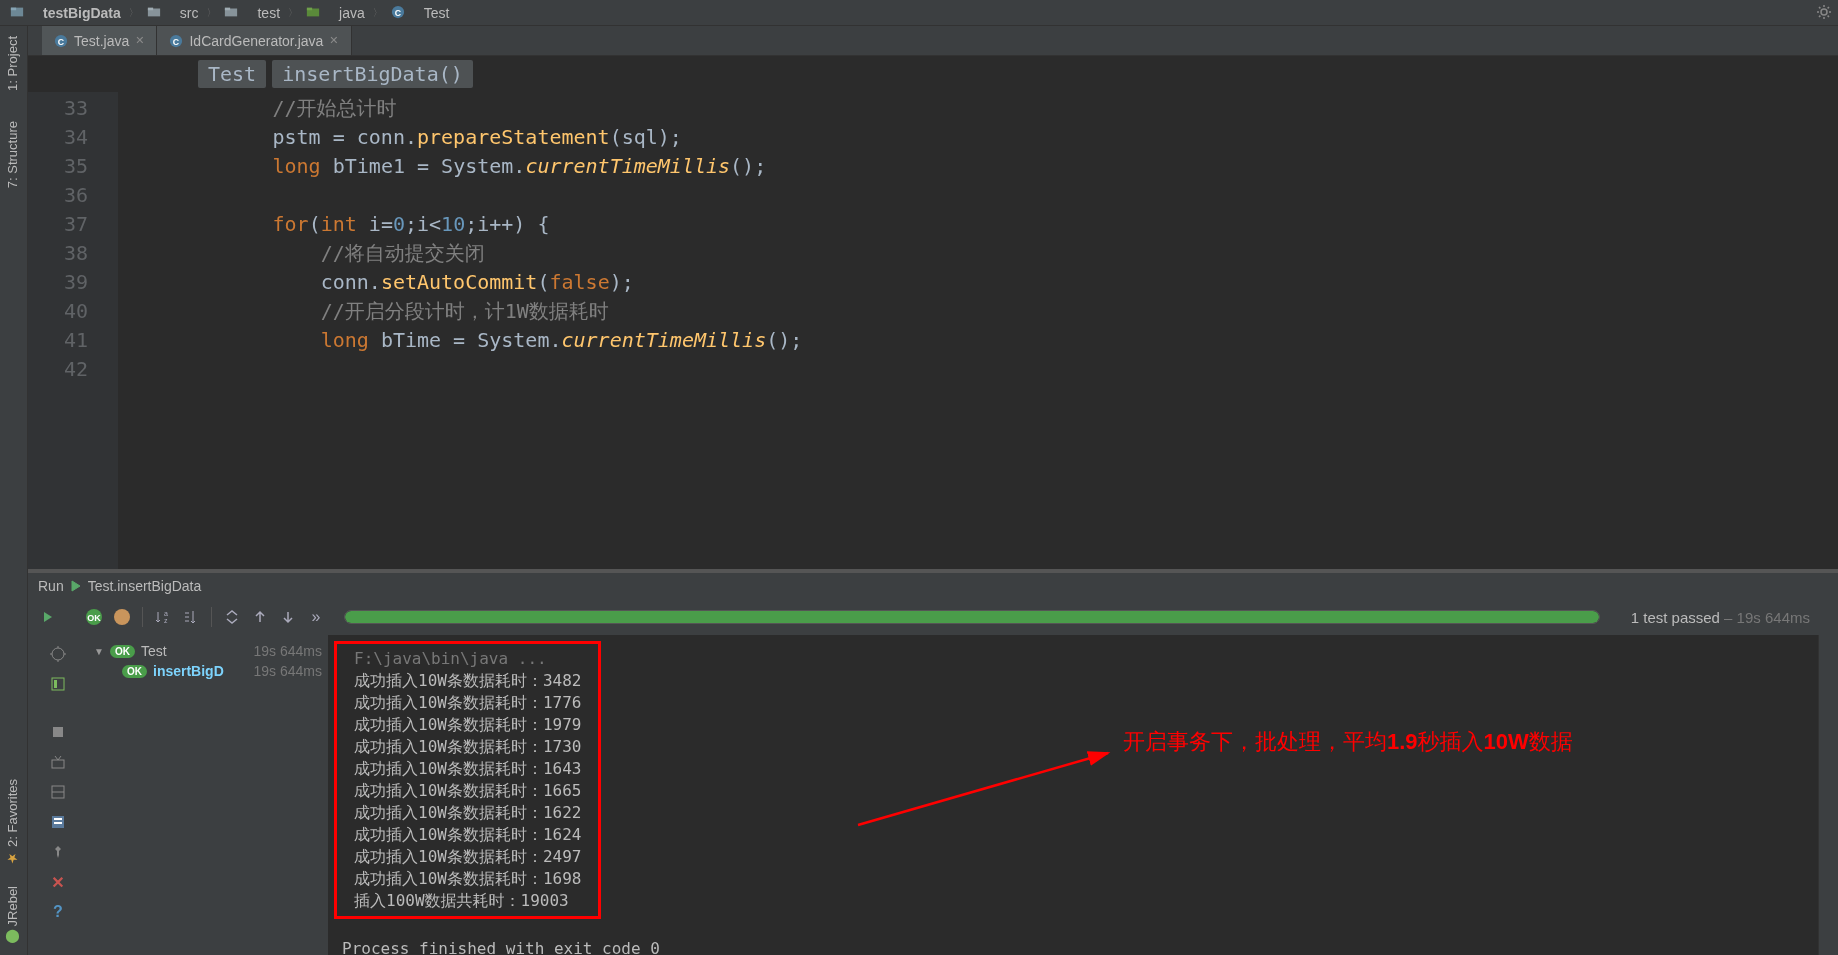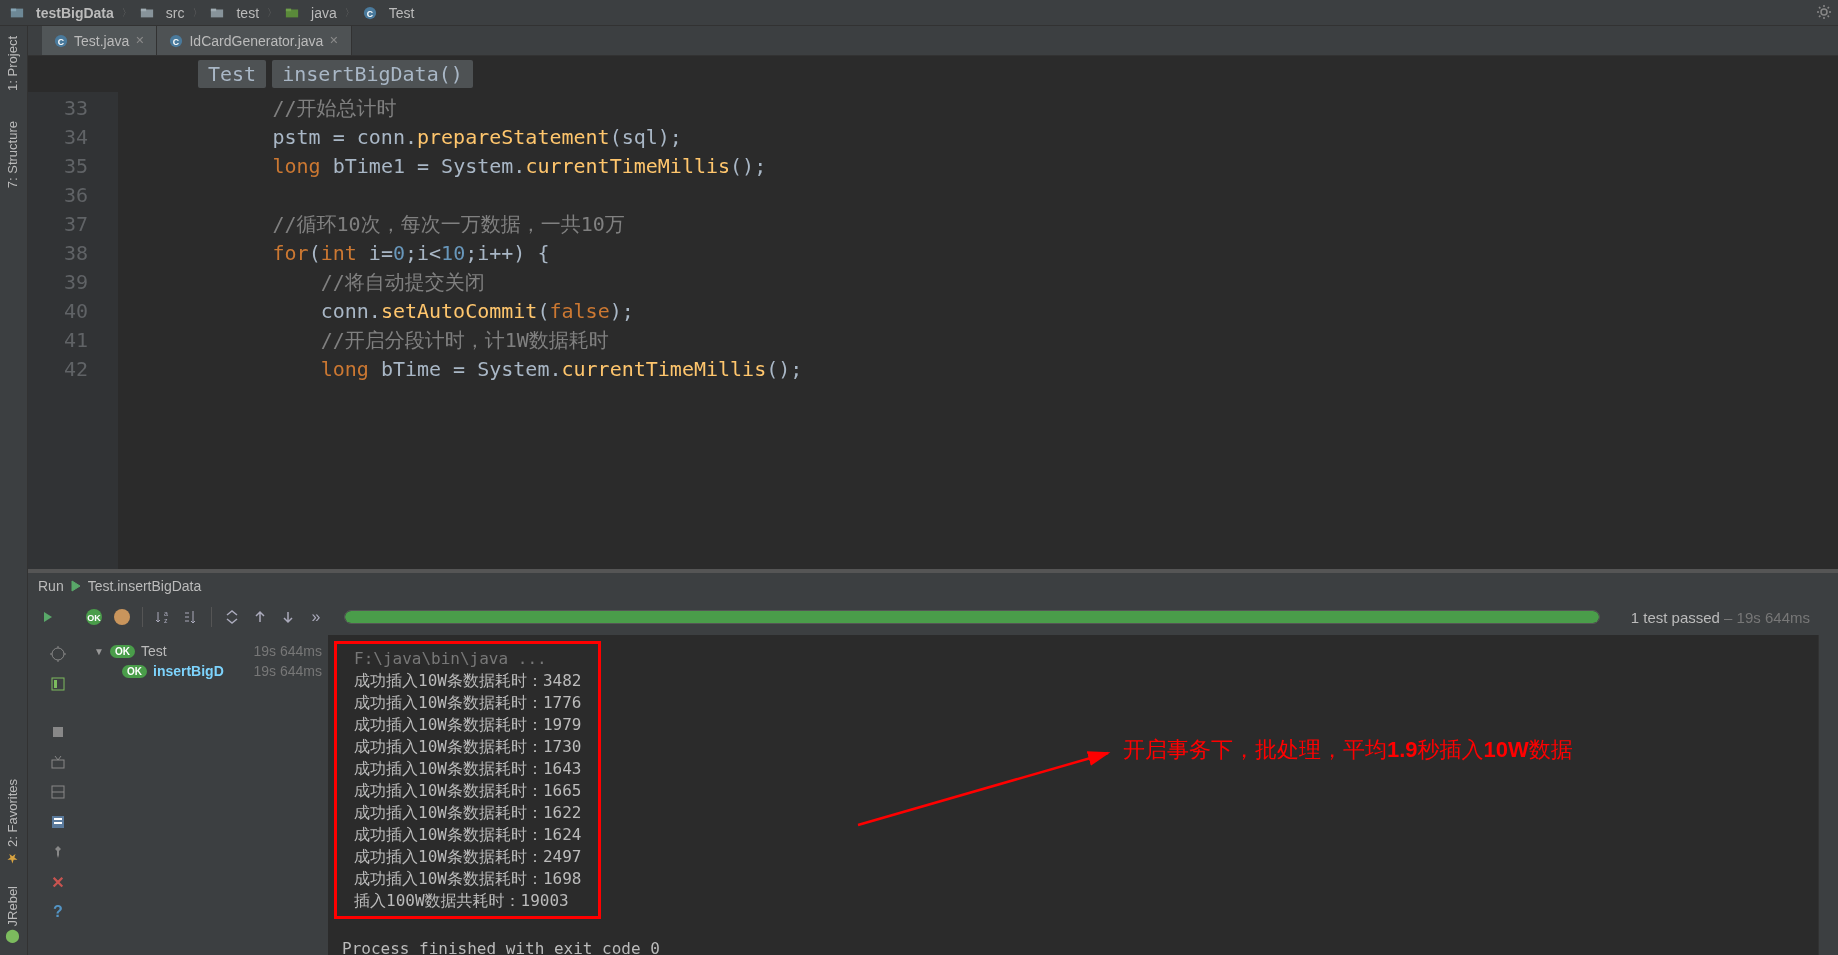--- a/index.html
+++ b/index.html
@@ -1,19 +1,19 @@
 <!DOCTYPE html>
 <html><head>
 <meta charset="utf-8">
 <style>
 * { margin: 0; padding: 0; box-sizing: border-box; }
 body { font-family: 'Segoe UI', Arial, sans-serif; background: #2b2b2b; color: #a9b7c6; width: 1838px; height: 955px; overflow: hidden; }
 
 .breadcrumb { background: #3c3f41; padding: 4px 10px; display: flex; align-items: center; gap: 8px; font-size: 14px; border-bottom: 1px solid #323232; height: 26px; }
-.breadcrumb-item { display: inline-flex; align-items: center; gap: 12px; color: #bbbbbb; }
+.breadcrumb-item { display: inline-flex; gap: 19px; color: #bbbbbb; }
 .breadcrumb-sep { color: #6b6b6b; font-size: 10px; }
 .folder-icon { width: 14px; height: 14px; display: inline-block; }
 
 .main-layout { display: flex; height: calc(100% - 26px); }
 .left-tool-strip { width: 28px; background: #3c3f41; display: flex; flex-direction: column; border-right: 1px solid #323232; }
 .tool-tab { writing-mode: vertical-rl; transform: rotate(180deg); padding: 10px 5px; font-size: 13px; color: #bbbbbb; cursor: pointer; white-space: nowrap; text-align: center; }
 
 .editor-area { flex: 1; display: flex; flex-direction: column; }
 .tabs-bar { background: #3c3f41; display: flex; height: 30px; border-bottom: 1px solid #323232; padding-left: 14px; }
 .tab { display: flex; align-items: center; gap: 6px; padding: 0 12px; font-size: 14px; background: #515658; border-right: 1px solid #323232; color: #bbbbbb; }
@@ -25,21 +25,21 @@
 
 .code-area { display: flex; flex: 1; background: #2b2b2b; }
 .gutter { width: 90px; background: #313335; text-align: right; padding: 2px 30px 2px 10px; font-family: 'Consolas', monospace; font-size: 20px; color: #606366; }
 .gutter-line { height: 29px; line-height: 29px; }
 .code-content { flex: 1; padding: 2px 10px; font-family: 'Consolas', monospace; font-size: 20px; line-height: 29px; }
 .code-line { height: 29px; white-space: pre; }
 .kw { color: #cc7832; }
 .cmt { color: #808080; }
 .meth { color: #ffc66d; }
 .num { color: #6897bb; }
-.it { }
+.it { font-style: italic; }
 
 .run-panel { background: #2b2b2b; border-top: 4px solid #555; }
 .run-header { background: #3c3f41; padding: 4px 10px; display: flex; align-items: center; gap: 8px; font-size: 14px; color: #bbbbbb; height: 26px; justify-content: space-between; }
 .run-title { display: flex; align-items: center; gap: 5px; }
 .run-toolbar { background: #3c3f41; height: 36px; display: flex; align-items: center; padding: 0 8px; gap: 2px; }
 .run-toolbar-left { display: flex; align-items: center; gap: 4px; }
 .run-btn { width: 24px; height: 24px; display: flex; align-items: center; justify-content: center; cursor: pointer; }
 .rb-sep { width: 1px; height: 20px; background: #555; margin: 0 4px; }
 .progress-bar { flex: 1; height: 14px; background: #414745; border-radius: 7px; margin: 0 14px; position: relative; overflow: hidden; border: 1px solid #555; }
 .progress-fill { position: absolute; left: 0; top: 0; bottom: 0; background: #4a9d4a; border-radius: 7px; }
@@ -55,21 +55,21 @@
 .ok-badge { background: #4a9d4a; color: #fff; border-radius: 8px; font-size: 10px; padding: 1px 5px; font-weight: bold; }
 .tree-time { margin-left: auto; color: #777; font-size: 14px; }
 .tree-name { color: #bbbbbb; }
 .tree-name.dim { color: #7dd3fc; font-weight: bold; }
 
 .console-wrap { flex: 1; background: #2b2b2b; position: relative; padding: 6px; }
 .console-box { border: 3px solid #ff0000; padding: 4px 17px; font-family: 'NSimSun','SimSun',Consolas,monospace; font-size: 16px; line-height: 22px; color: #bbbbbb; width: fit-content; }
 .console-cmd { color: #777; font-family: Consolas, monospace; }
 .console-footer { font-family: Consolas, monospace; color: #bbbbbb; font-size: 16px; padding: 20px 8px 0 8px; }
 
-.annotation { position: absolute; left: 795px; top: 100px; color: #ff0000; font-size: 22px; font-family: 'Microsoft YaHei', SimSun, sans-serif; }
+.annotation { position: absolute; left: 795px; top: 92px; color: #ff0000; font-size: 22px; font-family: 'Microsoft YaHei', SimSun, sans-serif; }
 .annotation b { font-weight: bold; }
 .arrow-svg { position: absolute; left: 520px; top: 110px; pointer-events: none; }
 
 .right-tool-strip { width: 20px; background: #3c3f41; border-left: 1px solid #323232; display: flex; align-items: flex-start; justify-content: center; padding-top: 4px; }
 .gear-top { position: absolute; right: 6px; top: 4px; }
 </style>
 </head>
 <body>
 
 <div class="breadcrumb">
@@ -169,21 +169,20 @@
           <div class="gutter-line">39</div>
           <div class="gutter-line">40</div>
           <div class="gutter-line">41</div>
           <div class="gutter-line">42</div>
         </div>
       <div class="code-content" id="code">
           <div class="code-line">            <span class="cmt">//开始总计时</span></div>
           <div class="code-line">            pstm = conn.<span class="meth">prepareStatement</span>(sql);</div>
           <div class="code-line">            <span class="kw">long </span>bTime1 = System.<span class="meth it">currentTimeMillis</span>();</div>
           <div class="code-line">&nbsp;</div>
-          <div class="code-line">            <span class="cmt">//循环10次，每次一万数据，一共10万</span></div>
           <div class="code-line">            <span class="kw">for</span>(<span class="kw">int </span>i=<span class="num">0</span>;i&lt;<span class="num">10</span>;i++) {</div>
           <div class="code-line">                <span class="cmt">//将自动提交关闭</span></div>
           <div class="code-line">                conn.<span class="meth">setAutoCommit</span>(<span class="kw">false</span>);</div>
           <div class="code-line">                <span class="cmt">//开启分段计时，计1W数据耗时</span></div>
           <div class="code-line">                <span class="kw">long </span>bTime = System.<span class="meth it">currentTimeMillis</span>();</div>
         </div>
     </div>
 
     <div class="run-panel">
       <div class="run-header">

